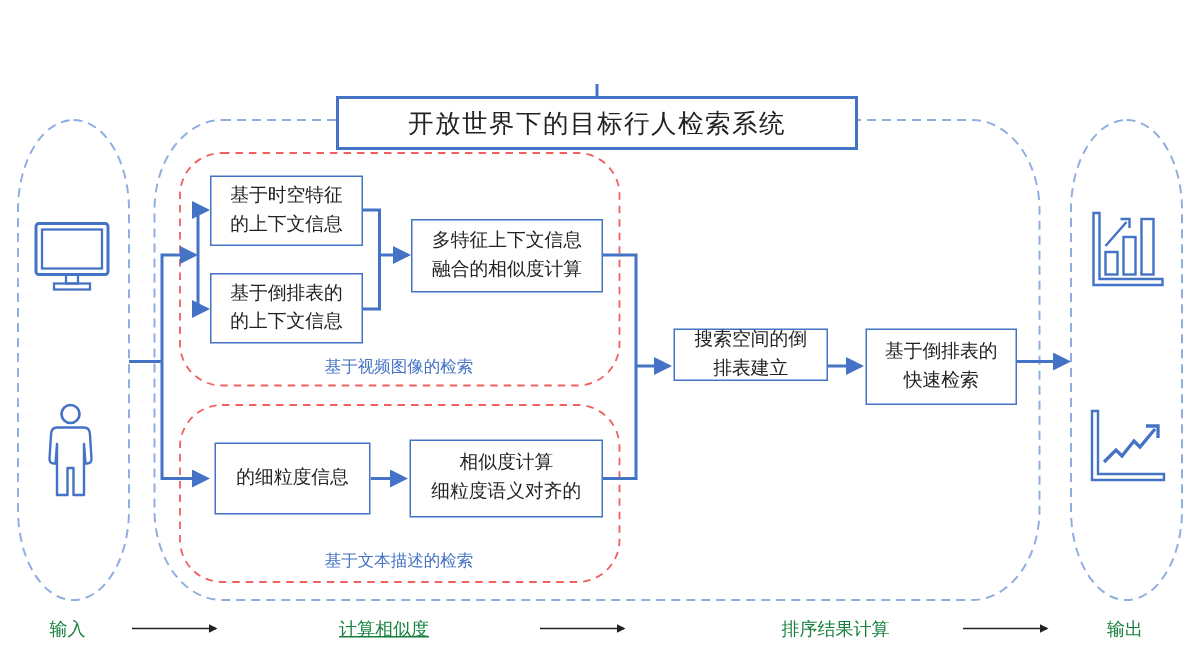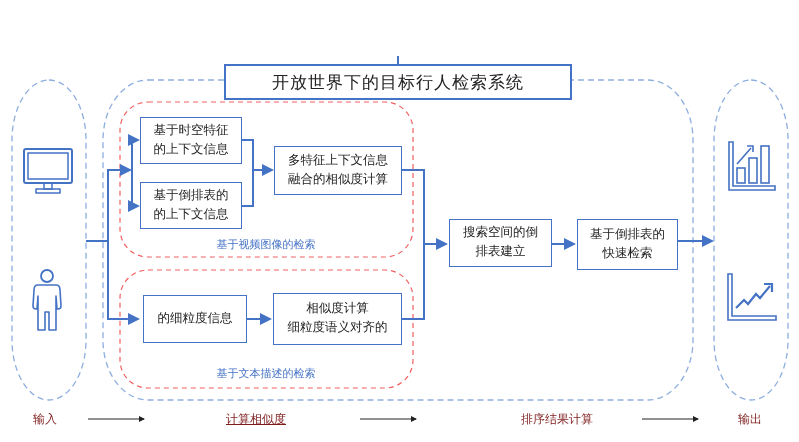--- a/index.html
+++ b/index.html
@@ -7,21 +7,21 @@
          font-family:"DejaVu Sans","Liberation Sans",sans-serif; color:#222; }
   .abs { position:absolute; }
   .title-box { left:224px; top:20px; width:348px; height:36px; border:2px solid #4472c4;
                box-sizing:border-box; display:flex; align-items:center; justify-content:center;
                font-size:17px; color:#222; letter-spacing:1px; background:#fff;margin-top:44px; }
   .node { position:absolute; border:1.6px solid #4472c4; box-sizing:border-box; background:#fff;
           display:flex; align-items:center; justify-content:center; text-align:center;
           font-size:12.5px; line-height:19px; color:#222;font-family:Liberation Mono, monospace; }
   .node span { display:block; }
   .group-label { position:absolute; font-size:11px; color:#4472c4; text-align:center; }
-  .step-label { position:absolute; font-size:12px; color:#7f1d1d; }
+  .step-label { position:absolute; font-size:12px; color:#15803d; }
   svg.overlay { position:absolute; left:0; top:0; width:799px; height:442px; }
   .icon { position:absolute; }
 </style>
 </head>
 <body>
 
 <svg class="overlay" viewBox="0 0 799 442">
   <defs>
     <marker id="arr" markerWidth="6" markerHeight="6" refX="5" refY="3" orient="auto">
       <path d="M0,0 L6,3 L0,6 z" fill="#4472c4"></path>
@@ -115,21 +115,21 @@
     </div>
 </div>
 <div class="node" style="left:273px;top:293px;width:129px;height:52px;">
   <div>
       <span>相似度计算</span>
       <span>细粒度语义对齐的</span>
     </div>
 </div>
 <div class="group-label" style="left:196px;top:366px;width:140px;">基于文本描述的检索</div>
 
-<div class="node" style="left:449px;top:219px;width:103px;height:48px;">
+<div class="node" style="left:449px;top:219px;width:103px;height:35px;">
   <div>
       <span>搜索空间的倒</span>
       <span>排表建立</span>
     </div>
 </div>
 <div class="node" style="left:577px;top:219px;width:101px;height:51px;">
   <div>
       <span>基于倒排表的</span>
       <span>快速检索</span>
     </div>

